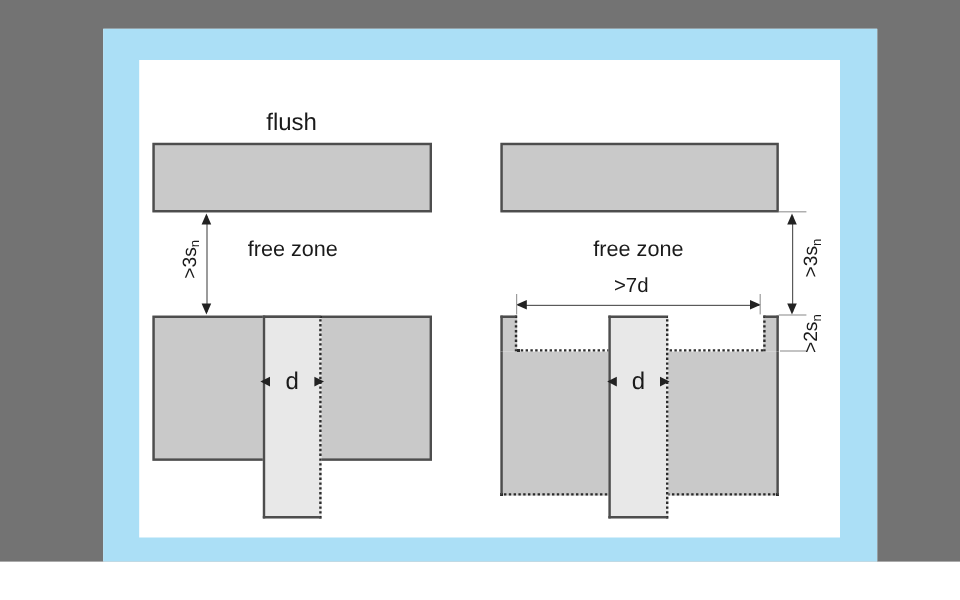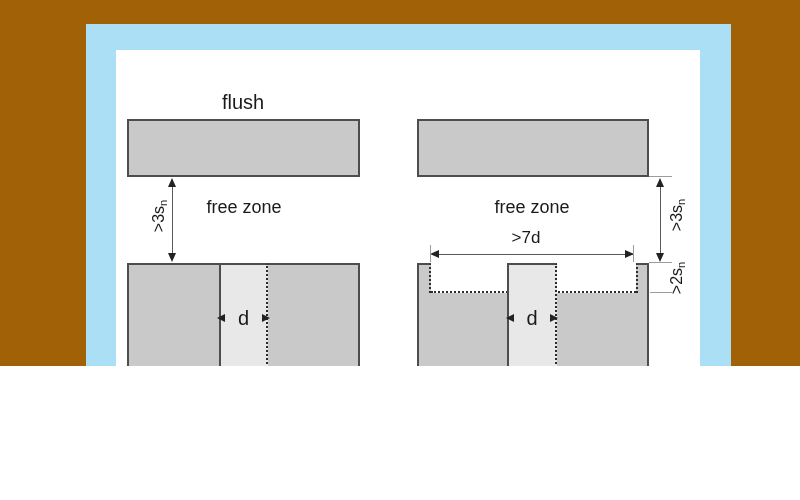--- a/index.html
+++ b/index.html
@@ -7,21 +7,21 @@
     --metal:#c9c9c9;
     --sensor:#e8e8e8;
     --outline:#4d4d4d;
     --dot:#2b2b2b;
     --shaft:#5a5a5a;
     --tick:#9c9c9c;
     --ink:#1a1a1a;
   }
   html,body{margin:0;padding:0;background:#fff;}
   body{width:800px;height:500px;font-family:"Liberation Sans",sans-serif;color:var(--ink);}
-  .canvas{position:relative;width:800px;height:366px;overflow:hidden;background:#a16207;}
+  .canvas{position:relative;width:800px;height:468px;overflow:hidden;background:#737373;}
   .frame{position:absolute;left:86px;top:24px;width:645px;height:462px;box-sizing:border-box;
          border-style:solid;border-color:var(--blue);border-width:26px 31px 38px 30px;background:#fff;}
   .group{position:absolute;inset:0;}
   .rect{position:absolute;box-sizing:border-box;background:var(--metal);border:2px solid var(--outline);}
   .sensor{position:absolute;box-sizing:border-box;background:var(--sensor);
           border-top:2px solid var(--outline);border-left:2px solid var(--outline);
           border-bottom:2px solid var(--outline);border-right:2px dotted var(--dot);z-index:3;}
   .wall{position:absolute;box-sizing:border-box;background:var(--metal);z-index:1;}
   .wall-l{border-left:2px solid var(--outline);border-top:2px solid var(--outline);border-right:2px dotted var(--dot);}
   .wall-r{border-right:2px solid var(--outline);border-top:2px solid var(--outline);border-left:2px dotted var(--dot);}

